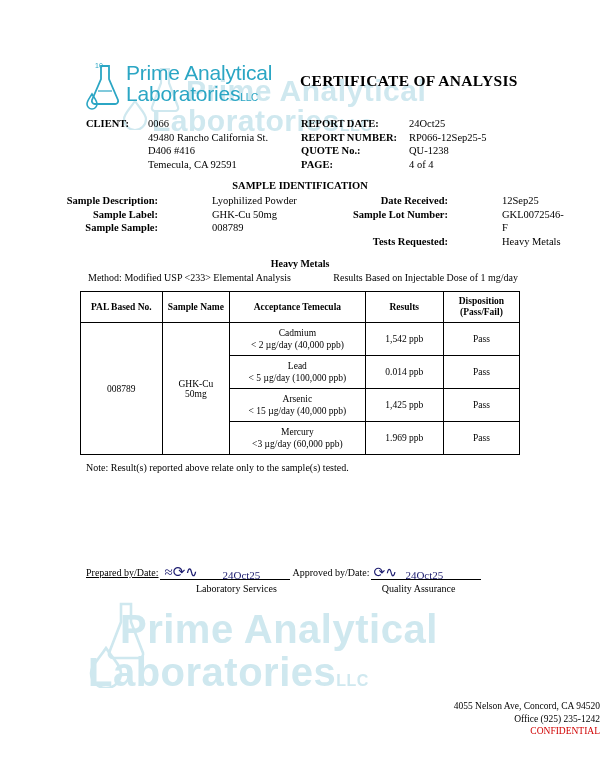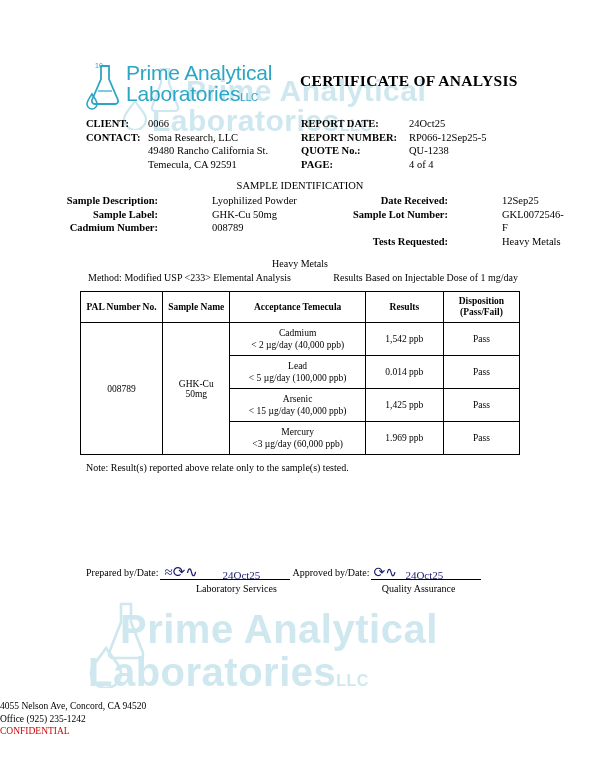--- a/index.html
+++ b/index.html
@@ -126,21 +126,21 @@
     flex: none;
   }
   .info-label.wide { width: 108px; }
   .info-val { }
 
   
   .sec-title {
     position: absolute;
     width: 100%;
     text-align: center;
-    font-weight: normal;
+    font-weight: bold;
     font-size: 10.5px;
     z-index: 2;
   }
   #sample-id-title { left: 0; top: 180px; }
   #heavy-metals-title { left: 0; top: 258px; font-size: 10px; }
 
   .sampleid {
     position: absolute;
     left: 36px;
     top: 194px;
@@ -226,21 +226,21 @@
     top: 562px;
     left: 86px;
     width: 430px;
     z-index: 2;
     font-size: 10px;
   }
   .sig-row {
     display: flex;
     align-items: flex-end;
   }
-  .sig-prepared-label { padding-bottom: 2px; }
+  .sig-prepared-label { padding-bottom: 2px; text-decoration: underline; }
   .sig-line {
     flex: none;
     width: 130px;
     border-bottom: 1px solid #000;
     height: 17px;
     position: relative;
     margin: 0 2px;
   }
   .sig-approved-label { padding-bottom: 2px; }
   .sig-line2 {
@@ -266,21 +266,21 @@
   }
   .cap-lab { margin-left: 110px; }
   .cap-qa { margin-left: 105px; }
 
   
   .footer {
     position: absolute;
     left: 0;
     top: 700px;
     width: 600px;
-    text-align: left;
+    text-align: right;
     font-size: 9.5px;
     z-index: 2;
     line-height: 12.5px;
   }
   .footer .conf {
     color: #d00000;
     font-weight: normal;
   }
 </style>
 </head>
@@ -342,26 +342,26 @@
   <div class="coa-title">CERTIFICATE OF ANALYSIS</div>
 
   <div class="info">
     <div class="info-cols">
       <div class="info-left">
         <div class="info-row">
           <span class="info-label">CLIENT:</span>
           <span class="info-val">0066</span>
         </div>
         <div class="info-row">
-          <span class="info-label">CONTACT:</span>
-          <span class="info-val">Soma Research, LLC</span>
-        </div>
-        <div class="info-row">
           <span class="info-label"></span>
           <span class="info-val">49480 Rancho California St.</span>
+        </div>
+        <div class="info-row">
+          <span class="info-label"></span>
+          <span class="info-val">D406 #416</span>
         </div>
         <div class="info-row">
           <span class="info-label"></span>
           <span class="info-val">Temecula, CA 92591</span>
         </div>
       </div>
       <div class="info-right">
         <div class="info-row">
           <span class="info-label wide">REPORT DATE:</span>
           <span class="info-val">24Oct25</span>
@@ -389,21 +389,21 @@
       <div class="sid-left">
         <div class="sid-row">
           <span class="sid-label">Sample Description:</span>
           <span>Lyophilized Powder</span>
         </div>
         <div class="sid-row">
           <span class="sid-label">Sample Label:</span>
           <span>GHK-Cu 50mg</span>
         </div>
         <div class="sid-row">
-          <span class="sid-label">Cadmium Number:</span>
+          <span class="sid-label">Sample Sample:</span>
           <span>008789</span>
         </div>
       </div>
       <div class="sid-right">
         <div class="sid-row">
           <span class="sid-label r2">Date Received:</span>
           <span>12Sep25</span>
         </div>
         <div class="sid-row">
           <span class="sid-label r2">Sample Lot Number:</span>
@@ -420,21 +420,21 @@
   <div class="sec-title" id="heavy-metals-title">Heavy Metals</div>
 
   <div class="method-line">
     <span>Method: Modified USP &lt;233&gt; Elemental Analysis</span>
     <span>Results Based on Injectable Dose of 1 mg/day</span>
   </div>
 
   <table class="results-table">
     <thead>
       <tr>
-        <th class="col-pal">PAL Number No.</th>
+        <th class="col-pal">PAL Based No.</th>
         <th class="col-name">Sample Name</th>
         <th class="col-crit">Acceptance Temecula</th>
         <th class="col-res">Results</th>
         <th class="col-disp">Disposition (Pass/Fail)</th>
       </tr>
     </thead>
     <tbody>
       <tr>
         <td rowspan="4">008789</td>
         <td rowspan="4">

